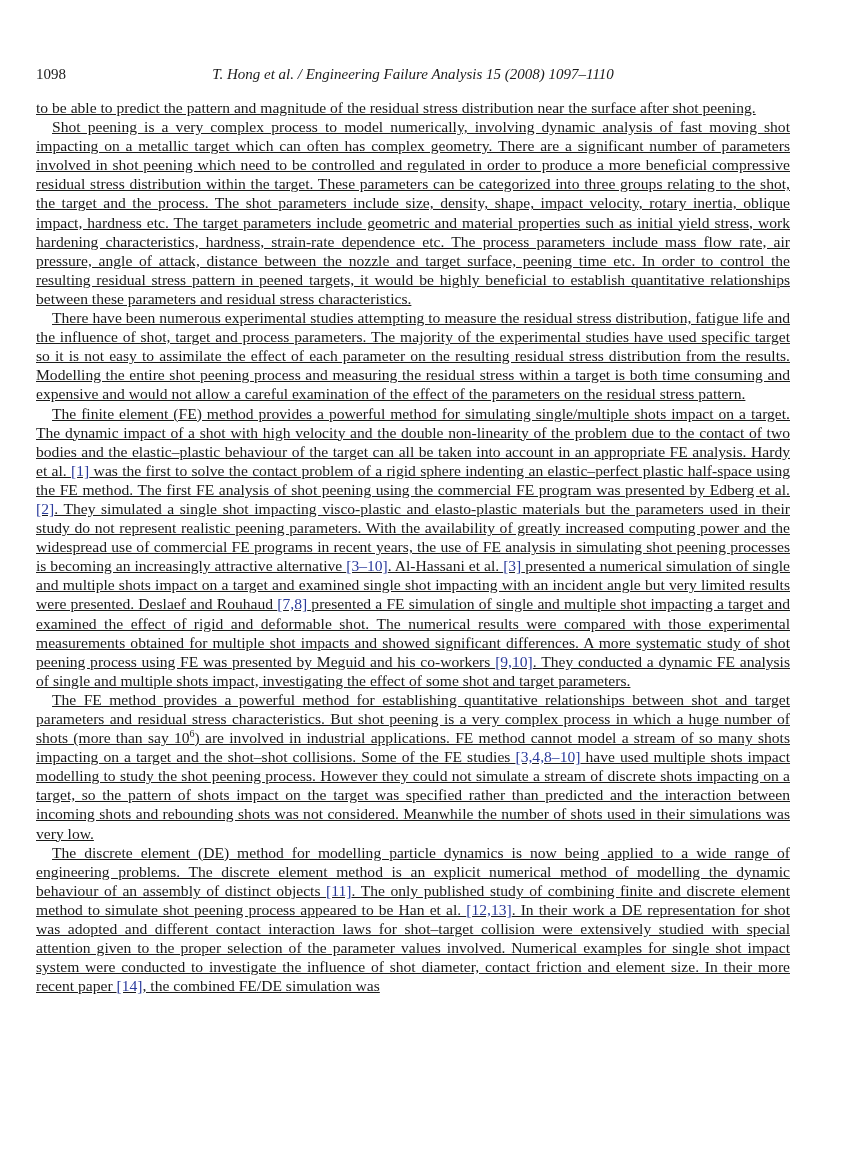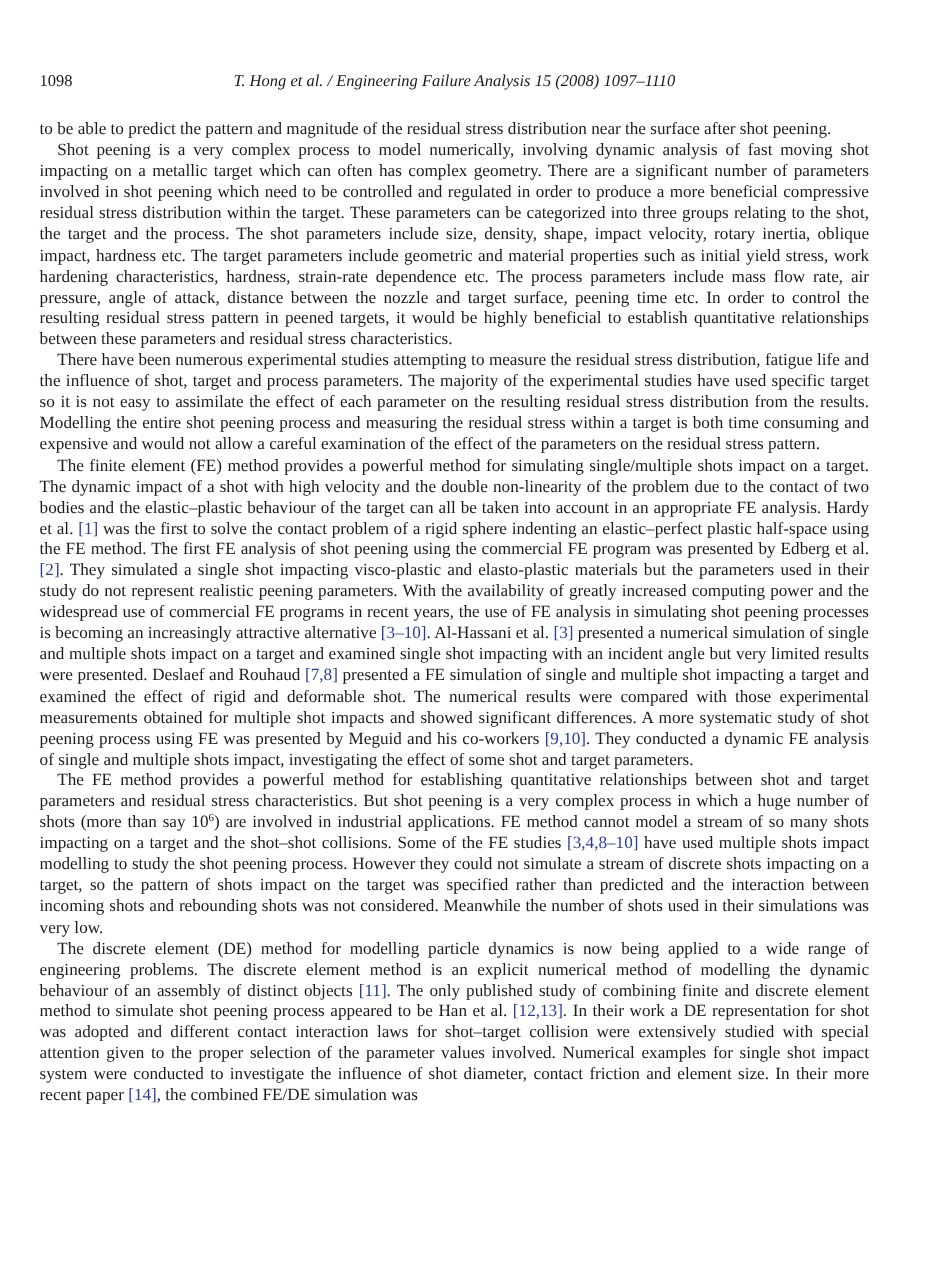--- a/index.html
+++ b/index.html
@@ -2,22 +2,22 @@
 <html><head>
 <meta charset="utf-8">
 <style>
   html, body { margin: 0; padding: 0; background: #ffffff; }
   body { width: 846px; height: 1155px; position: relative; overflow: hidden;
          font-family: "Liberation Serif", "DejaVu Serif", serif; color: #1a1a1a; }
   .header { position: absolute; top: 66px; left: 36px; width: 754px; height: 18px;
             font-size: 15px; }
   .page-num { position: absolute; left: 0; top: 0; }
   .running-head { position: absolute; left: 0; right: 0; text-align: center; font-style: italic; top: 0; }
-  .body { position: absolute; top: 108px; left: 36px; width: 754px;
-          font-size: 15.6px; line-height: 19.1px; text-align: justify; }
+  .body { position: absolute; top: 98px; left: 36px; width: 754px;
+          font-size: 15.6px; line-height: 19.1px; text-align: justify; text-decoration: underline; }
   .body p { margin: 0; text-indent: 0; hyphens: manual; }
   .body p.indent { text-indent: 16px; }
   .cite { color: #2b3b9c; cursor: pointer; }
   sup { font-size: 10px; line-height: 0; vertical-align: 6px; }
 </style>
 </head>
 <body>
 
 <div class="header">
   <span class="page-num">1098</span>

